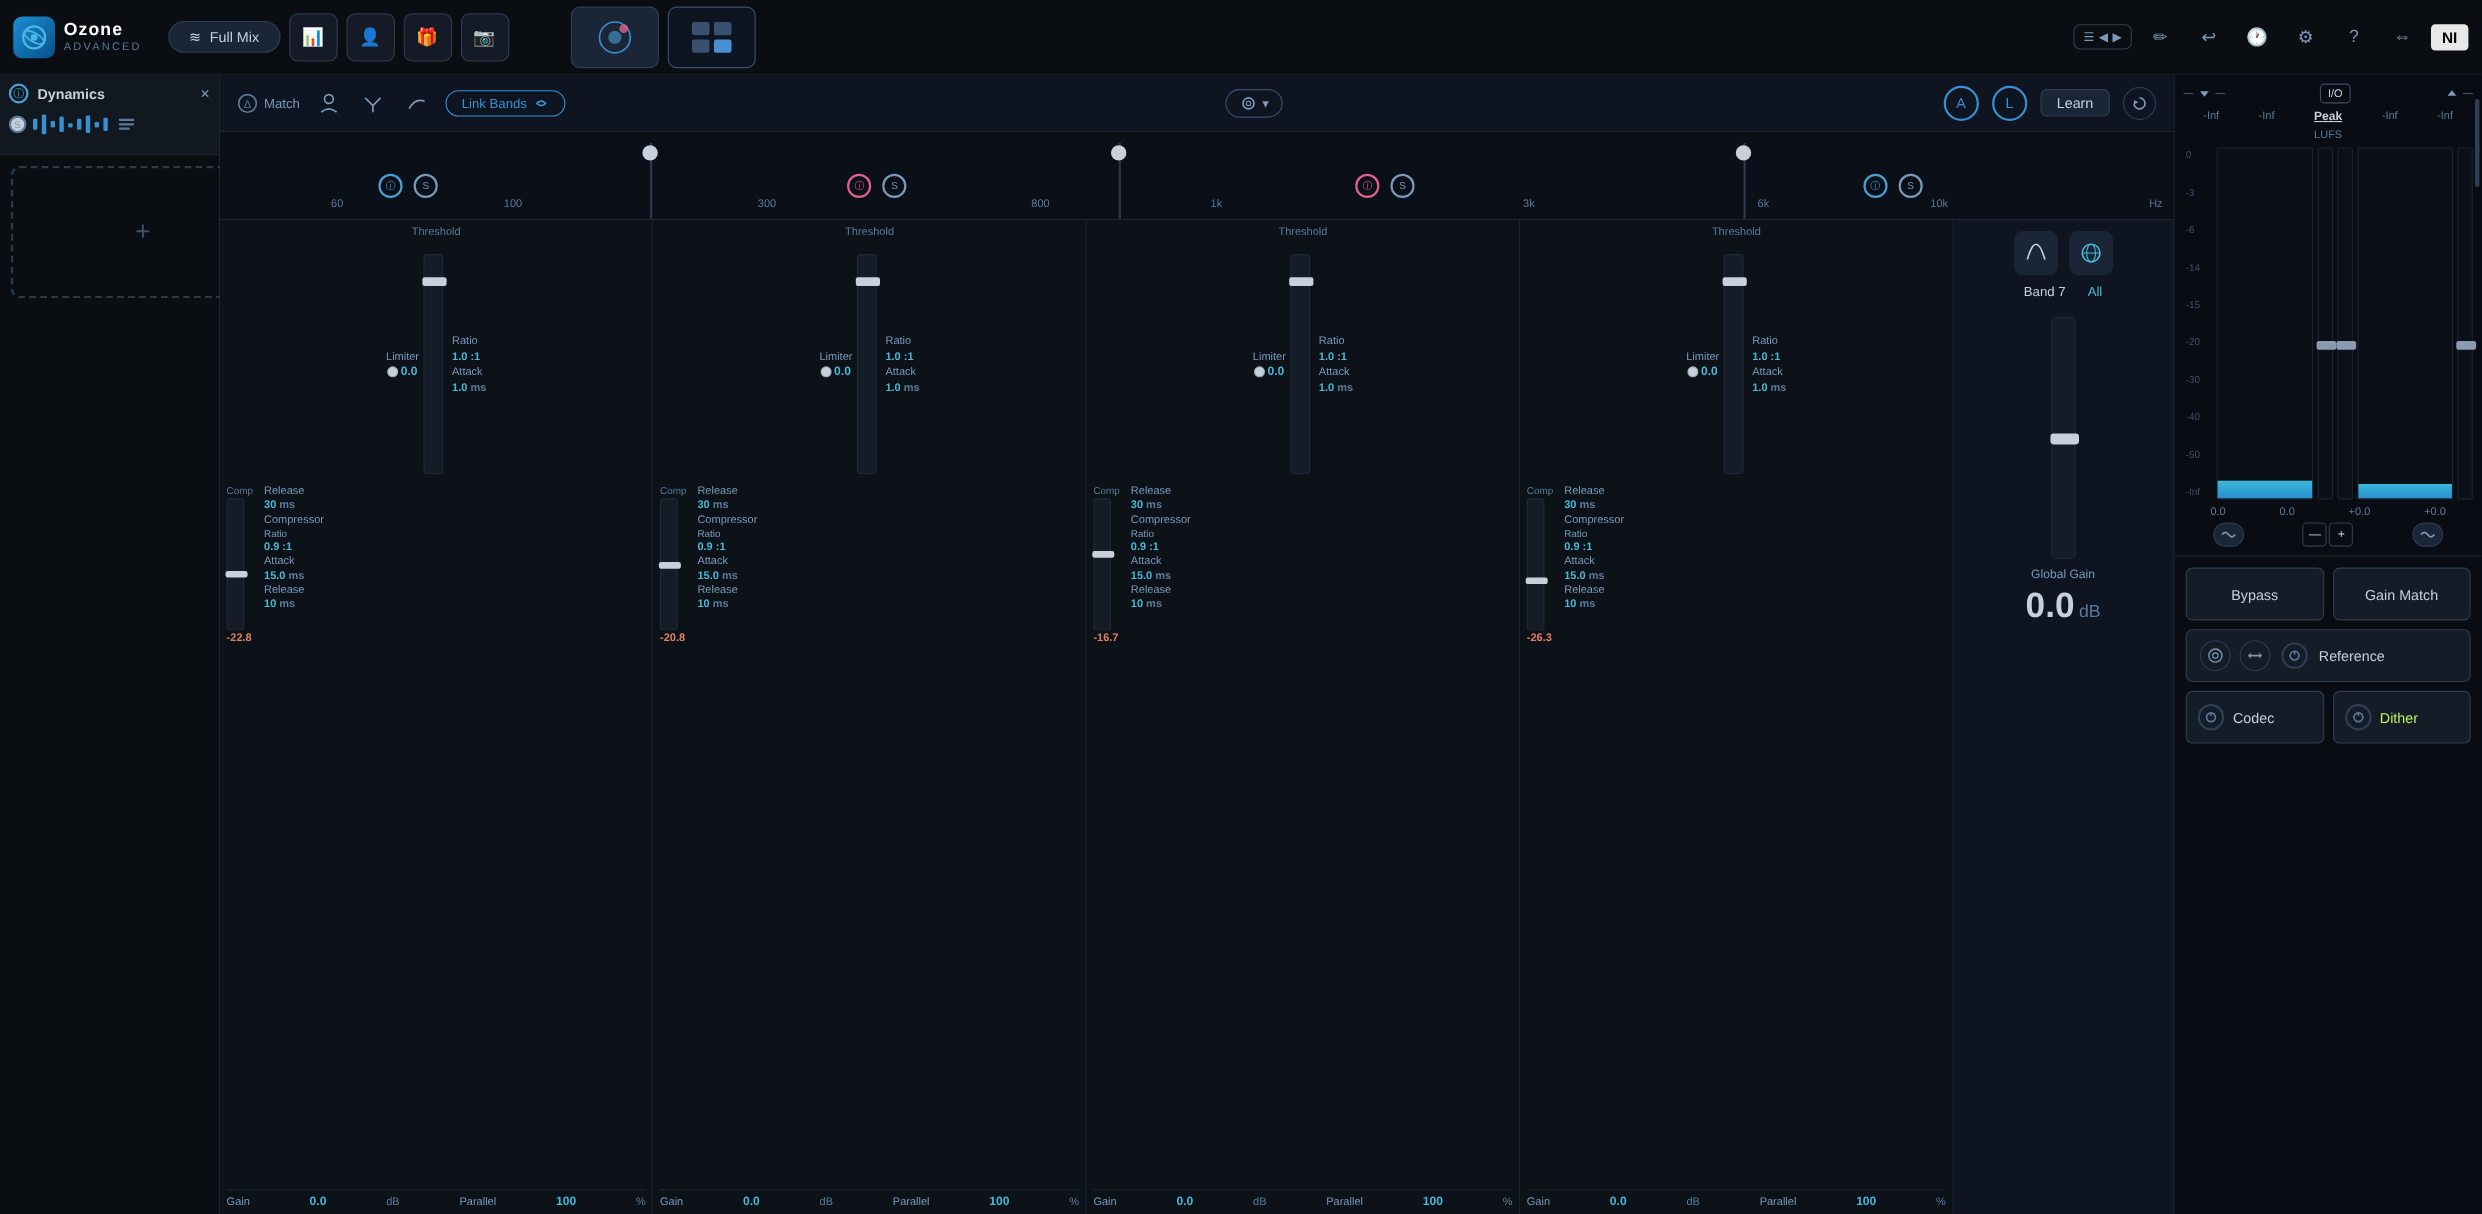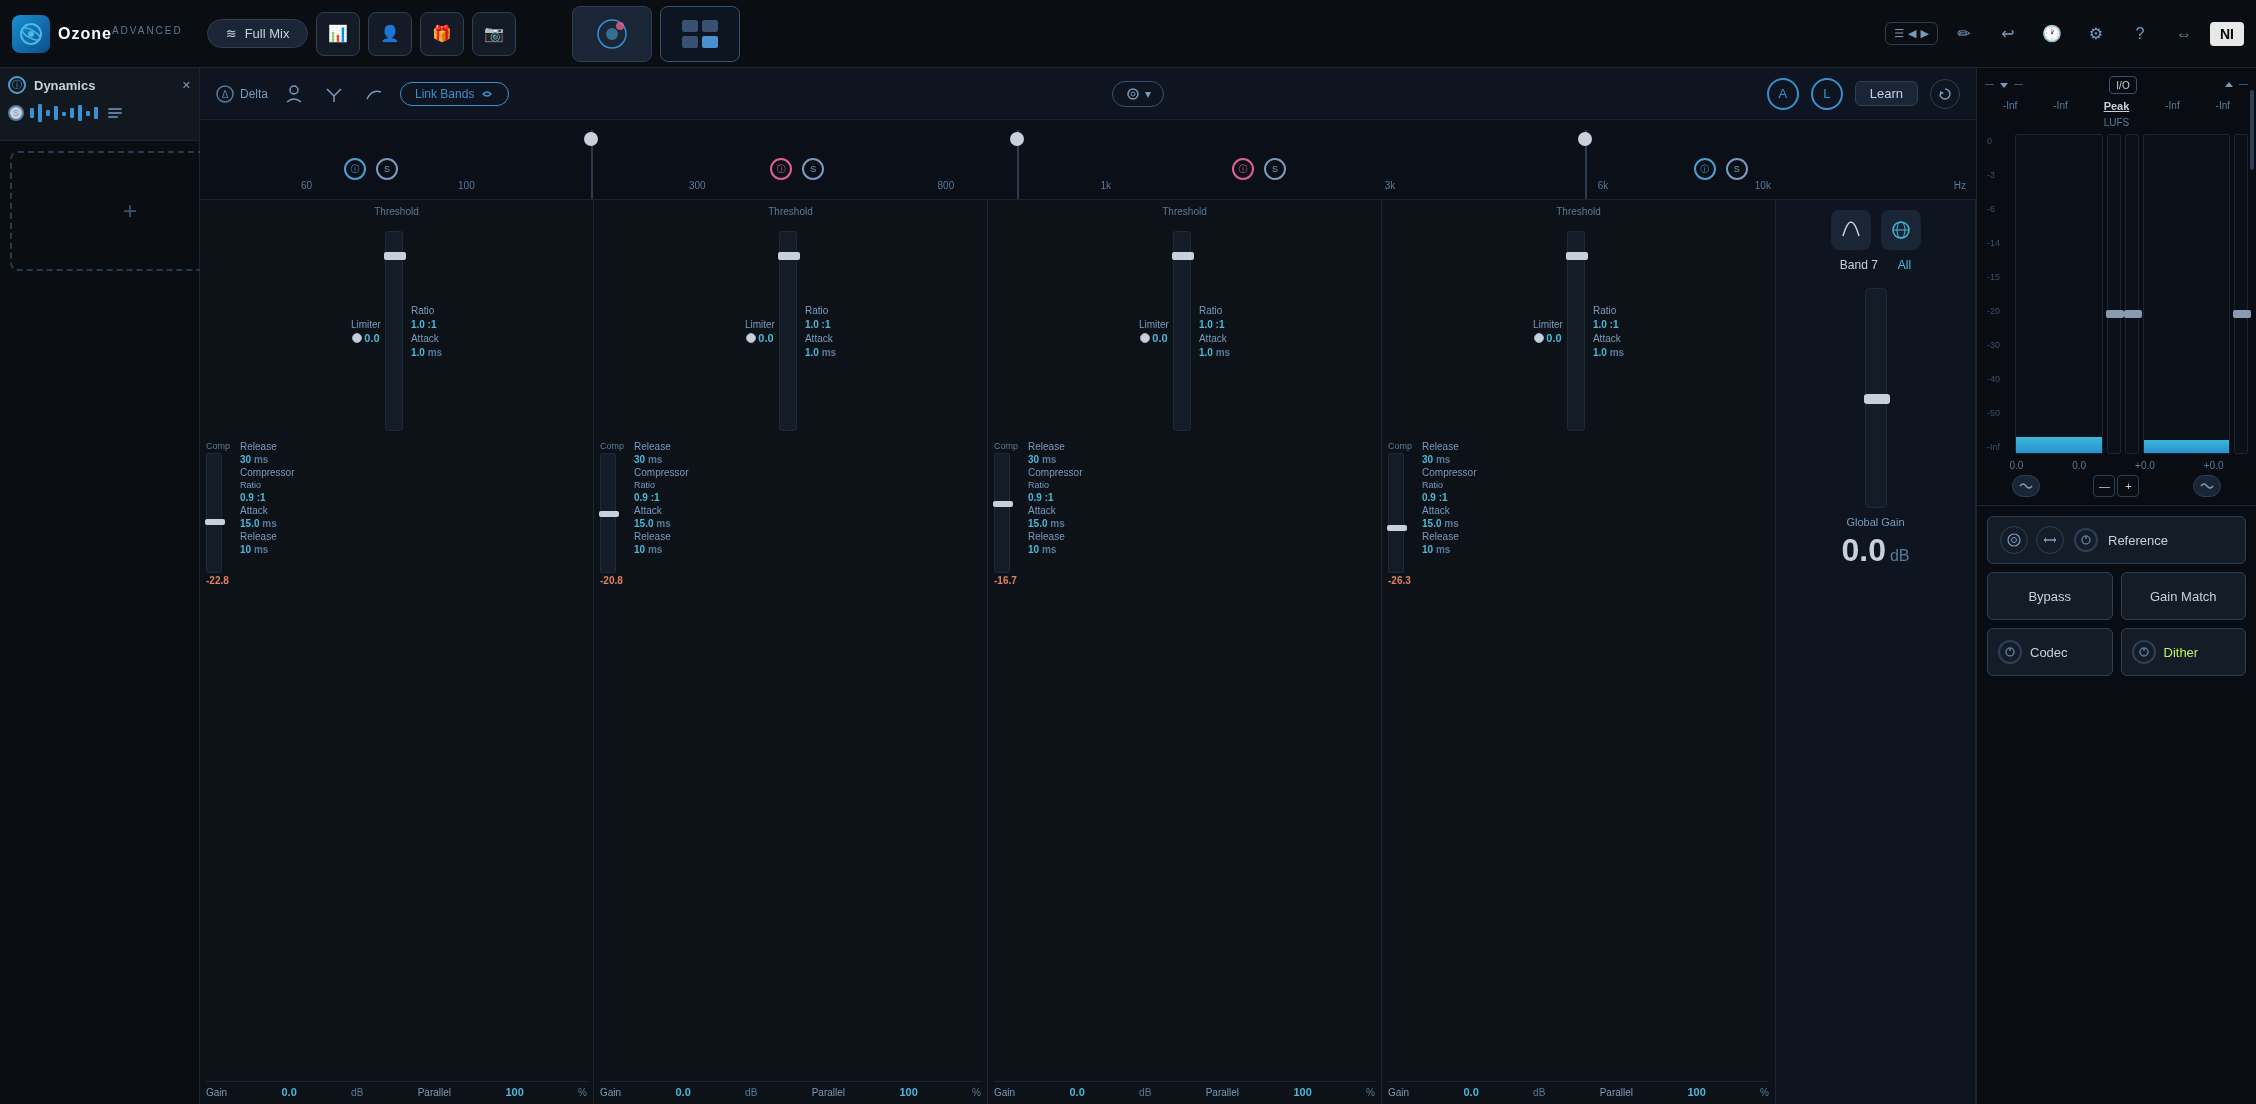--- a/index.html
+++ b/index.html
@@ -30,21 +30,21 @@
       gap: 8px;
       margin-right: 16px;
     }
     .logo-icon {
       width: 38px; height: 38px;
       background: linear-gradient(135deg, #1a8fd1, #0a4f8a);
       border-radius: 8px;
       display: flex; align-items: center; justify-content: center;
       color: #fff; font-size: 18px; font-weight: bold;
     }
-    .logo-text { display: flex; flex-direction: row; }
+    .logo-text { display: flex; flex-direction: column; }
     .logo-name { color: #fff; font-size: 16px; font-weight: bold; letter-spacing: 1px; }
     .logo-sub { color: #5a7a9a; font-size: 10px; letter-spacing: 2px; }
 
     .full-mix-btn {
       background: #1a2535;
       border: 1px solid #2e3f55;
       border-radius: 20px;
       color: #c8d0dc;
       padding: 6px 18px;
       font-size: 13px;
@@ -415,21 +415,21 @@
   </div>
 
   <div class="center-content">
 
     <div class="module-toolbar">
       <div class="delta-btn">
         <svg width="18" height="18">
           <circle cx="9" cy="9" r="8" fill="none" stroke="#5a7a9a" stroke-width="1.5"></circle>
           <text x="9" y="13" text-anchor="middle" fill="#5a7a9a" font-size="10">Δ</text>
         </svg>
-        <span>Delta</span>
+        <span>Match</span>
       </div>
 
       <div class="toolbar-icon-btn">
         <svg width="20" height="20">
           <circle cx="10" cy="6" r="4" fill="none" stroke="#7a9abc" stroke-width="1.5"></circle>
           <path d="M3 18 Q10 12 17 18" fill="none" stroke="#7a9abc" stroke-width="1.5"></path>
         </svg>
       </div>
 
       <div class="toolbar-icon-btn">
@@ -855,20 +855,29 @@
         <div style="width:28px;height:22px;border:1px solid #2e3f55;border-radius:11px;display:flex;align-items:center;justify-content:center;cursor:pointer;background:#1a2535;">
           <svg width="16" height="12">
             <path d="M2 6 Q5 2 8 6 Q11 10 14 6" fill="none" stroke="#7a9abc" stroke-width="1.5"></path>
           </svg>
         </div>
       </div>
     </div>
 
     <div style="padding:10px;display:flex;flex-direction:column;gap:8px;flex:1;">
 
+      <div style="display:flex;gap:8px;">
+        <div style="flex:1;height:48px;background:#141c28;border:1px solid #2e3f55;border-radius:6px;display:flex;align-items:center;justify-content:center;cursor:pointer;">
+          <span style="color:#c8d0dc;font-size:13px;">Bypass</span>
+        </div>
+        <div style="flex:1;height:48px;background:#141c28;border:1px solid #2e3f55;border-radius:6px;display:flex;align-items:center;justify-content:center;cursor:pointer;">
+          <span style="color:#c8d0dc;font-size:13px;">Gain Match</span>
+        </div>
+      </div>
+
       <div style="display:flex;align-items:center;gap:10px;height:48px;background:#141c28;border:1px solid #2e3f55;border-radius:6px;padding:0 12px;">
         <div style="display:flex;gap:8px;align-items:center;">
           <div style="width:28px;height:28px;border:1px solid #2e3f55;border-radius:50%;display:flex;align-items:center;justify-content:center;cursor:pointer;">
             <svg width="16" height="16">
               <circle cx="8" cy="8" r="6" fill="none" stroke="#7a9abc" stroke-width="1.2"></circle>
               <circle cx="8" cy="8" r="2.5" fill="none" stroke="#7a9abc" stroke-width="1"></circle>
             </svg>
           </div>
           <div style="width:28px;height:28px;border:1px solid #2e3f55;border-radius:50%;display:flex;align-items:center;justify-content:center;cursor:pointer;">
             <svg width="16" height="16">
@@ -881,29 +890,20 @@
         <div style="width:24px;height:24px;border:2px solid #2e3f55;border-radius:50%;display:flex;align-items:center;justify-content:center;cursor:pointer;">
           <svg width="12" height="12">
             <circle cx="6" cy="6" r="4" fill="none" stroke="#5a7a9a" stroke-width="1.5"></circle>
             <line x1="6" y1="2" x2="6" y2="5" stroke="#5a7a9a" stroke-width="1.5"></line>
           </svg>
         </div>
         <span style="color:#c8d0dc;font-size:13px;">Reference</span>
       </div>
 
       <div style="display:flex;gap:8px;">
-        <div style="flex:1;height:48px;background:#141c28;border:1px solid #2e3f55;border-radius:6px;display:flex;align-items:center;justify-content:center;cursor:pointer;">
-          <span style="color:#c8d0dc;font-size:13px;">Bypass</span>
-        </div>
-        <div style="flex:1;height:48px;background:#141c28;border:1px solid #2e3f55;border-radius:6px;display:flex;align-items:center;justify-content:center;cursor:pointer;">
-          <span style="color:#c8d0dc;font-size:13px;">Gain Match</span>
-        </div>
-      </div>
-
-      <div style="display:flex;gap:8px;">
         <div style="display:flex;flex:1;align-items:center;height:48px;background:#141c28;border:1px solid #2e3f55;border-radius:6px;padding:0 10px;gap:8px;cursor:pointer;">
           <div style="width:24px;height:24px;border:2px solid #2e3f55;border-radius:50%;display:flex;align-items:center;justify-content:center;">
             <svg width="12" height="12">
               <circle cx="6" cy="6" r="4" fill="none" stroke="#5a7a9a" stroke-width="1.5"></circle>
               <line x1="6" y1="2" x2="6" y2="5" stroke="#5a7a9a" stroke-width="1.5"></line>
             </svg>
           </div>
           <span style="color:#c8d0dc;font-size:13px;">Codec</span>
         </div>
         <div style="display:flex;flex:1;align-items:center;height:48px;background:#141c28;border:1px solid #2e3f55;border-radius:6px;padding:0 10px;gap:8px;cursor:pointer;">

